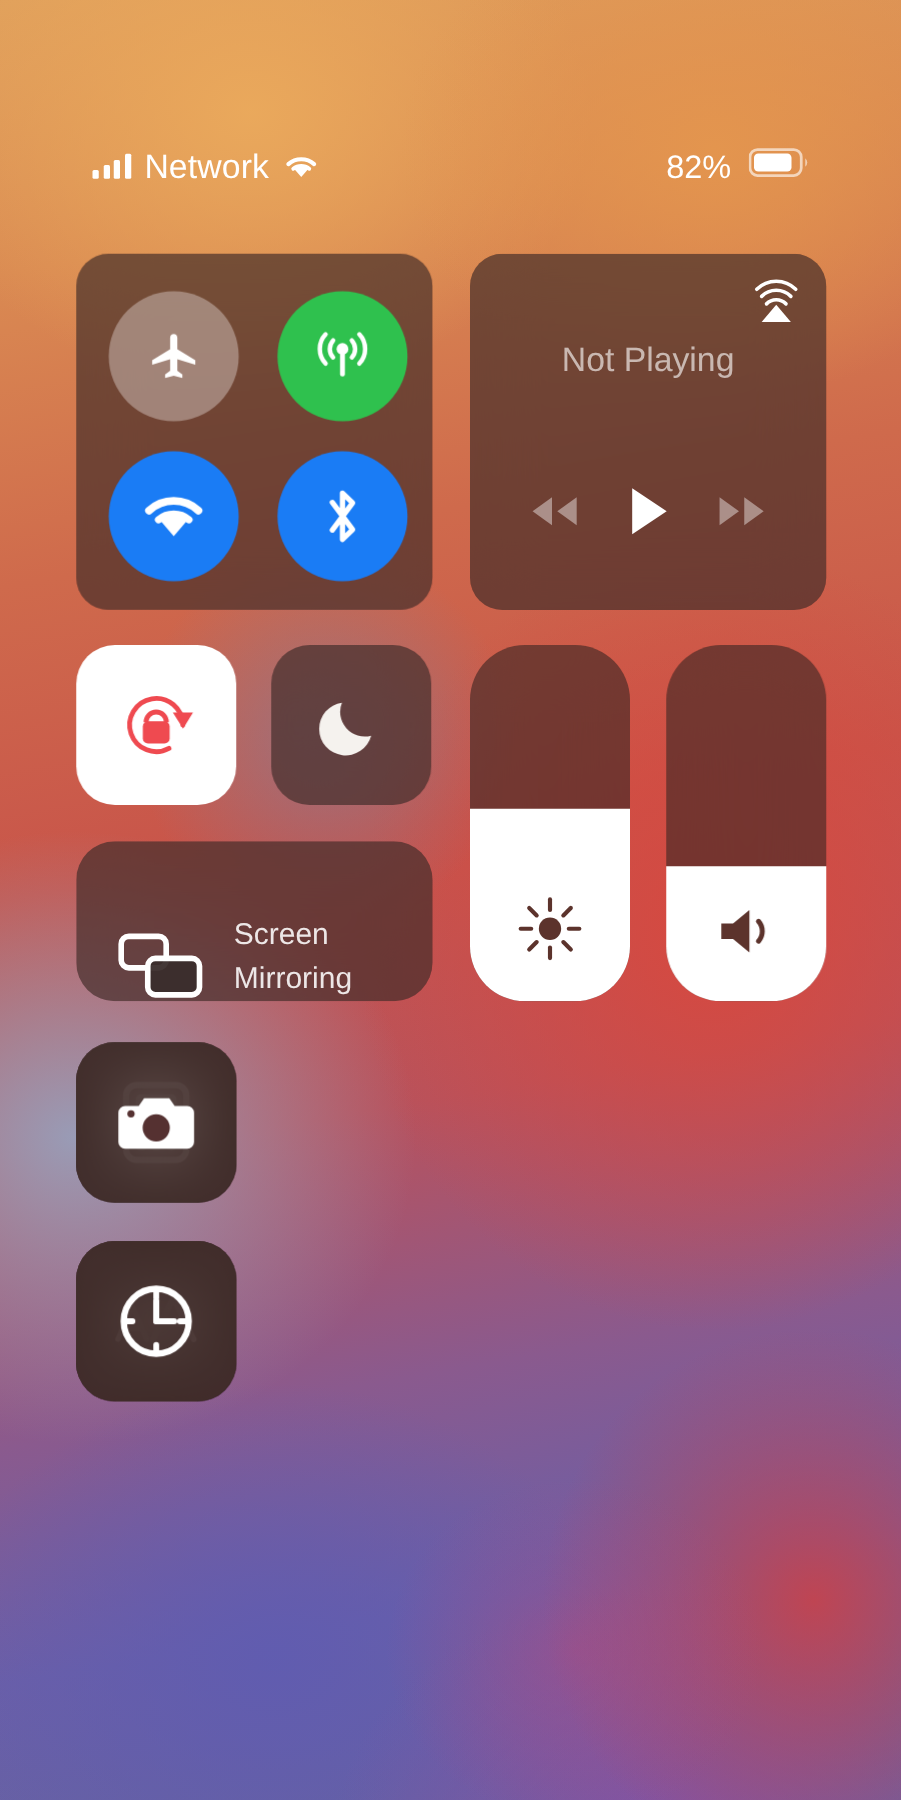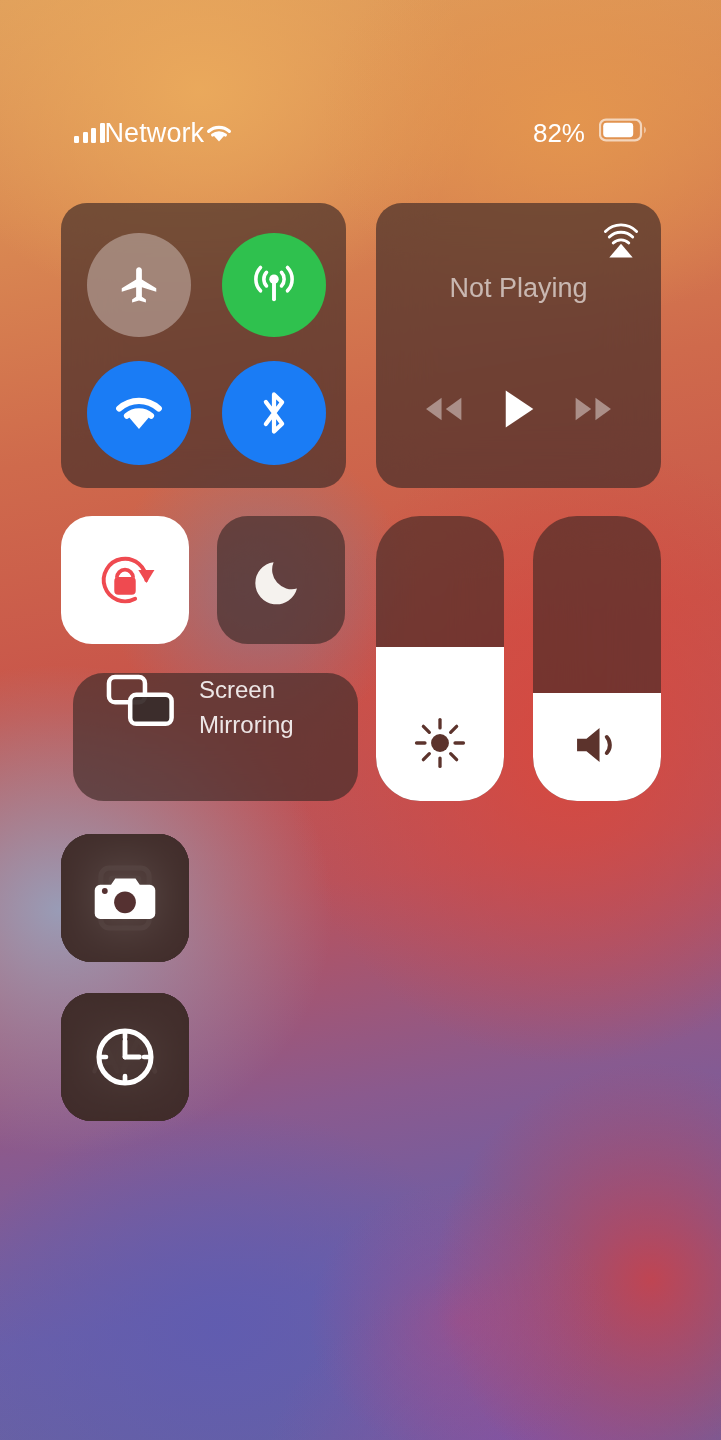--- a/index.html
+++ b/index.html
@@ -36,21 +36,21 @@
         background:radial-gradient(closest-side,rgba(120,130,165,.55),rgba(120,130,165,0) 72%); }
   .b9 { left:250px; top:1130px; width:420px; height:380px;
         background:radial-gradient(closest-side,rgba(190,70,120,.45),rgba(190,70,120,0) 72%); }
 
   
   #status-bar {
     position:absolute; left:0; right:0; top:108px; height:50px;
     display:flex; align-items:center; justify-content:space-between;
     padding:0 74px; color:#fff;
   }
-  .status-left { display:flex; align-items:center; }
+  .status-left { display:flex; align-items:center; gap:11px; }
   .status-right { display:flex; align-items:flex-start; gap:14px; }
   .carrier-name { font-size:27px; font-weight:400; letter-spacing:.1px; color:#fff; }
   .pct-text { font-size:26px; font-weight:400; color:#fff; }
   .bars { display:flex; align-items:flex-end; gap:3.5px; height:20px; }
   .bars i { display:block; width:5px; background:#fff; border-radius:1.2px; }
   .bars i:nth-child(1){ height:7px; }
   .bars i:nth-child(2){ height:11px; }
   .bars i:nth-child(3){ height:15px; }
   .bars i:nth-child(4){ height:20px; }
 
@@ -105,21 +105,21 @@
   }
   #btn-rotation::before { background:transparent; }
   #btn-dnd {
     left:156px; top:313px; width:128px; height:128px; border-radius:31px;
     display:flex; align-items:center; justify-content:center;
   }
 
   
   #btn-mirroring {
     left:0; top:470px; width:285px; height:128px; border-radius:31px;
-    display:flex; align-items:flex-start; gap:22px; padding-left:32px;margin-left:12px;
+    display:flex; align-items:flex-end; gap:22px; padding-left:32px;
   }
   .mirror-label {
     font-size:24px; color:rgba(255,255,255,.88); line-height:1.45;
   }
 
   
   .slider {
     position:absolute; width:128px; height:285px; border-radius:44px;
     background:rgba(60,38,36,.62);
     backdrop-filter:blur(26px); -webkit-backdrop-filter:blur(26px);

